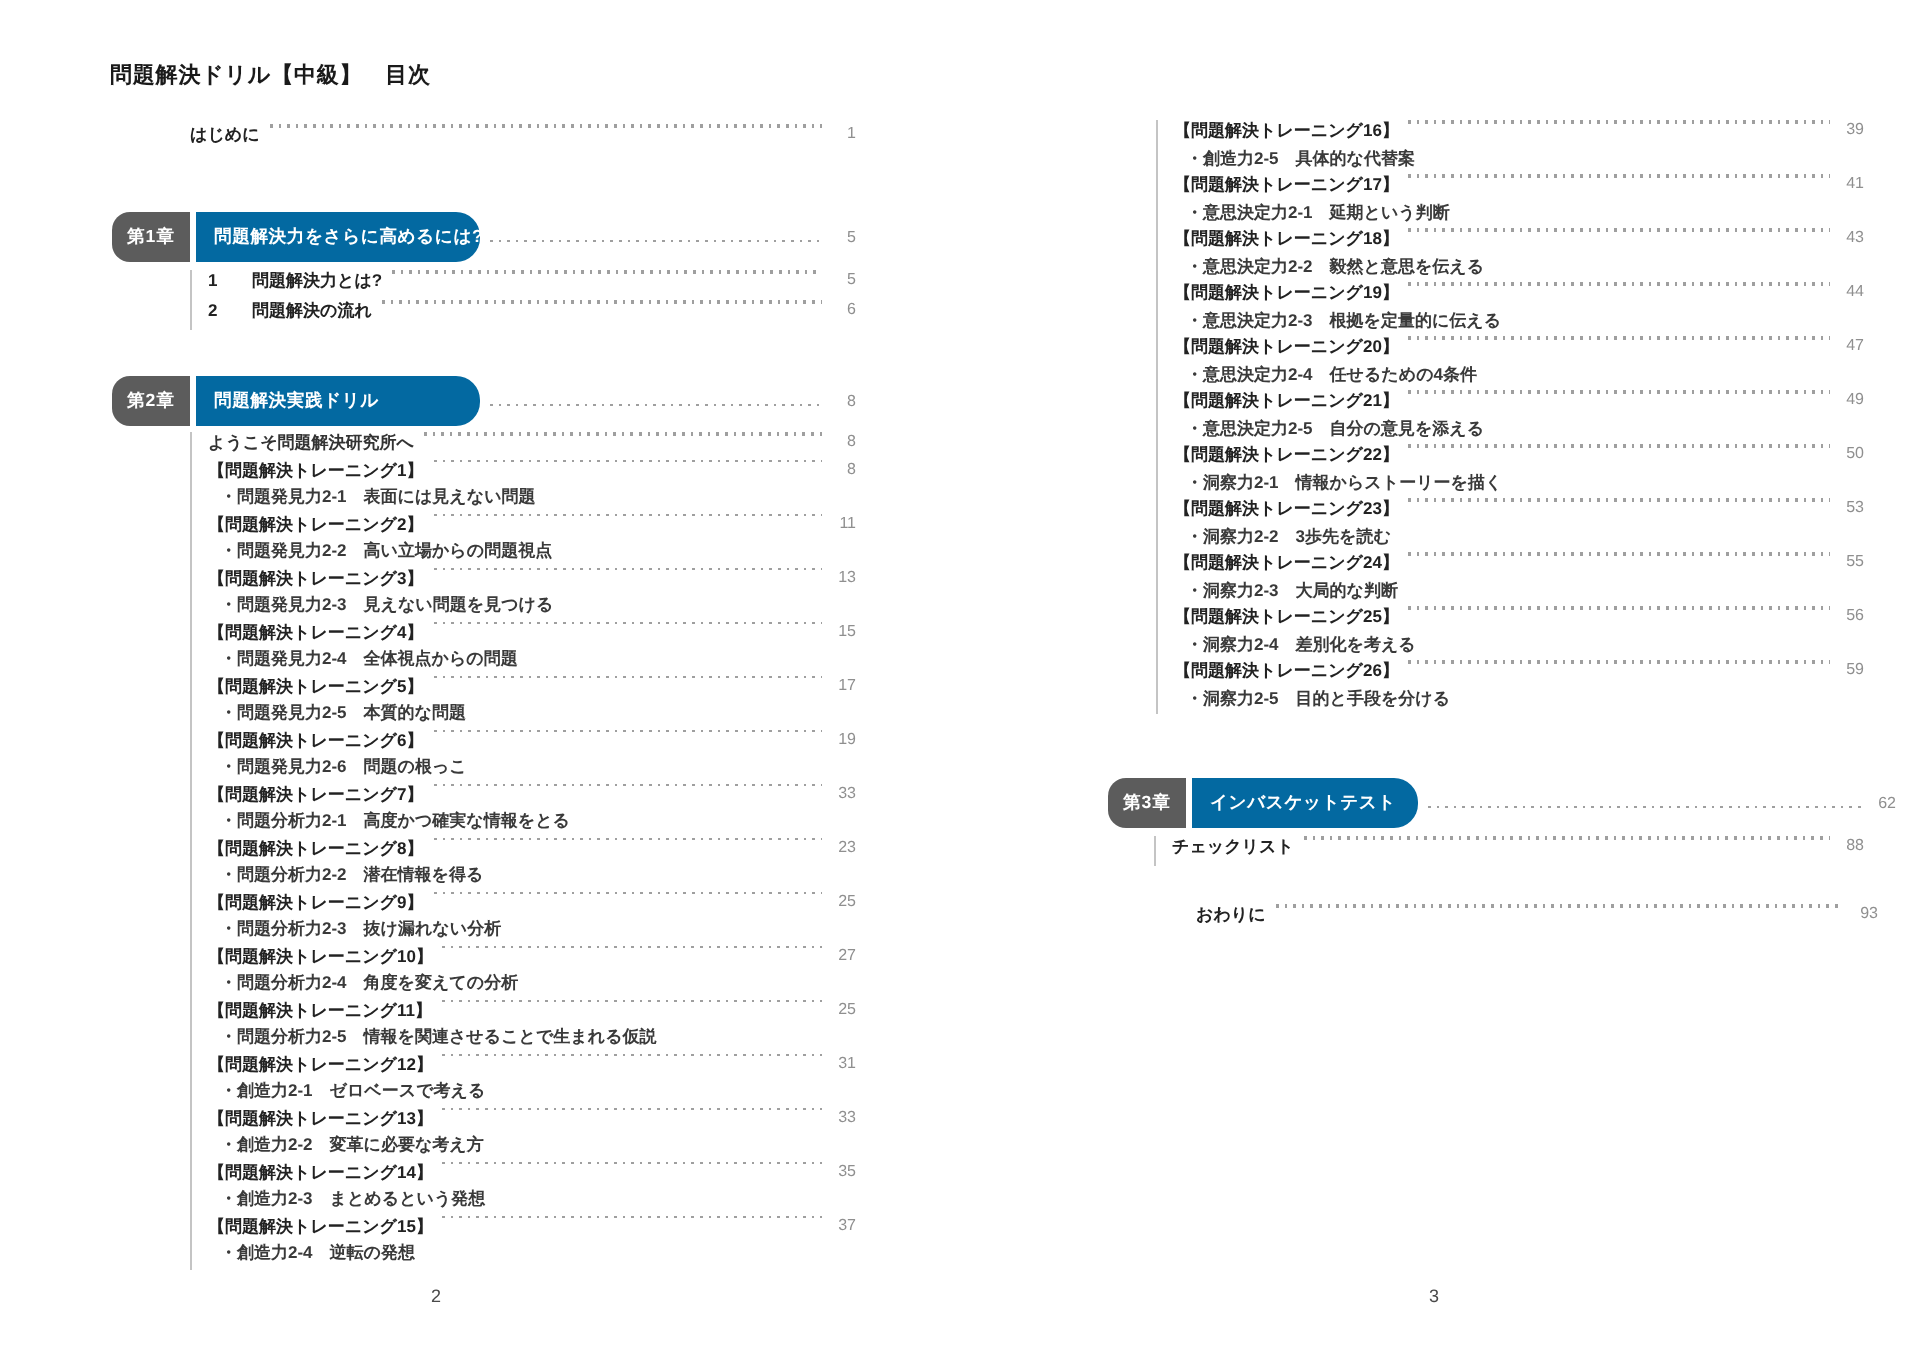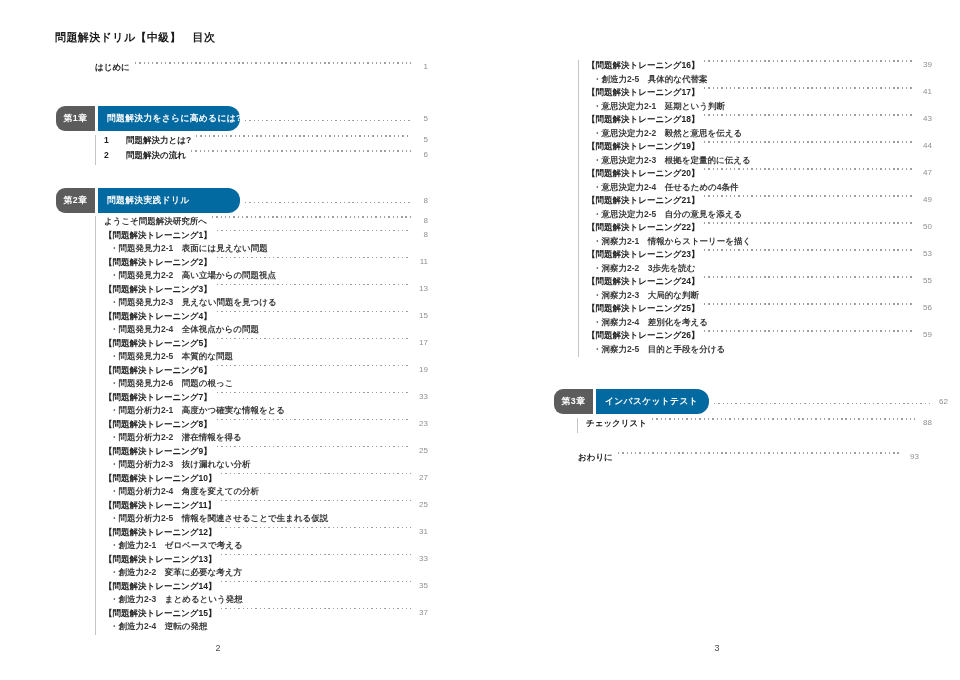--- a/index.html
+++ b/index.html
@@ -313,19 +313,19 @@
 </div>
 
 <div class="abs items" style="left:577px;top:418px;width:355px;">
   <div class="row item-row">
     <span class="lbl b">チェックリスト</span>
     <span class="leader"></span>
     <span class="pnum">88</span>
   </div>
 </div>
 
-<div class="abs row" style="left:578px;top:452px;width:341px;height:14px;">
+<div class="abs row" style="left:598px;top:452px;width:341px;height:14px;">
   <span class="lbl b">おわりに</span>
   <span class="leader"></span>
   <span class="pnum">93</span>
 </div>
 
 <div class="abs folio" style="left:709px;top:643px;">3</div>
 
 </body></html>

